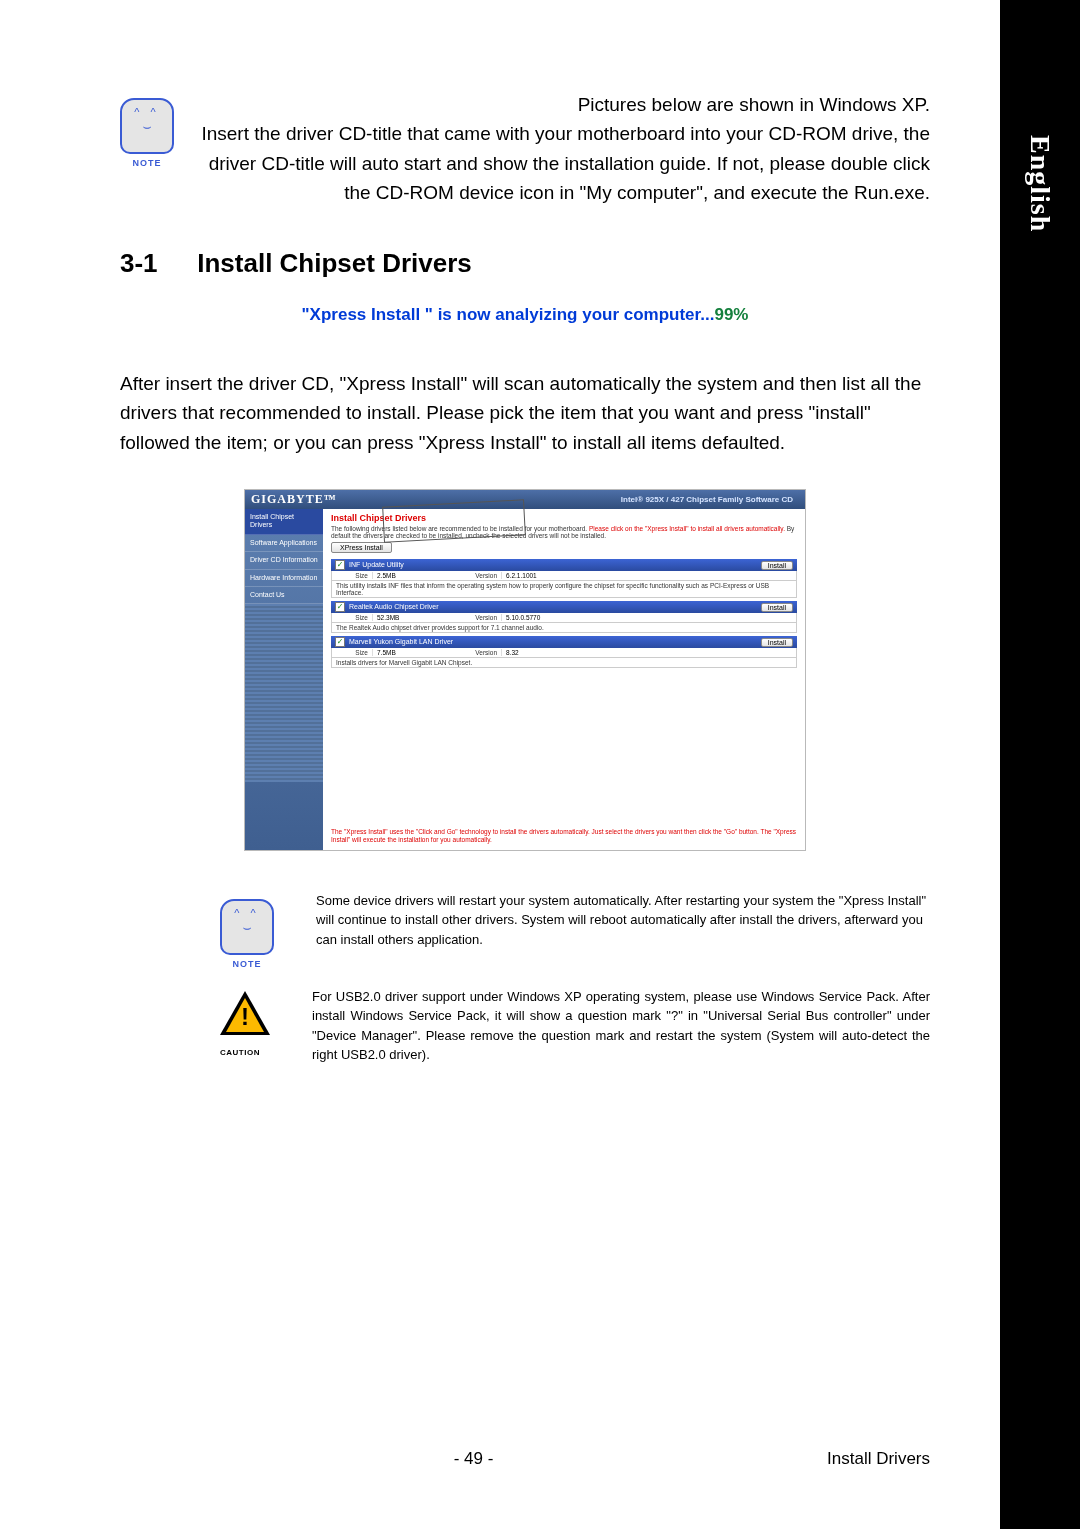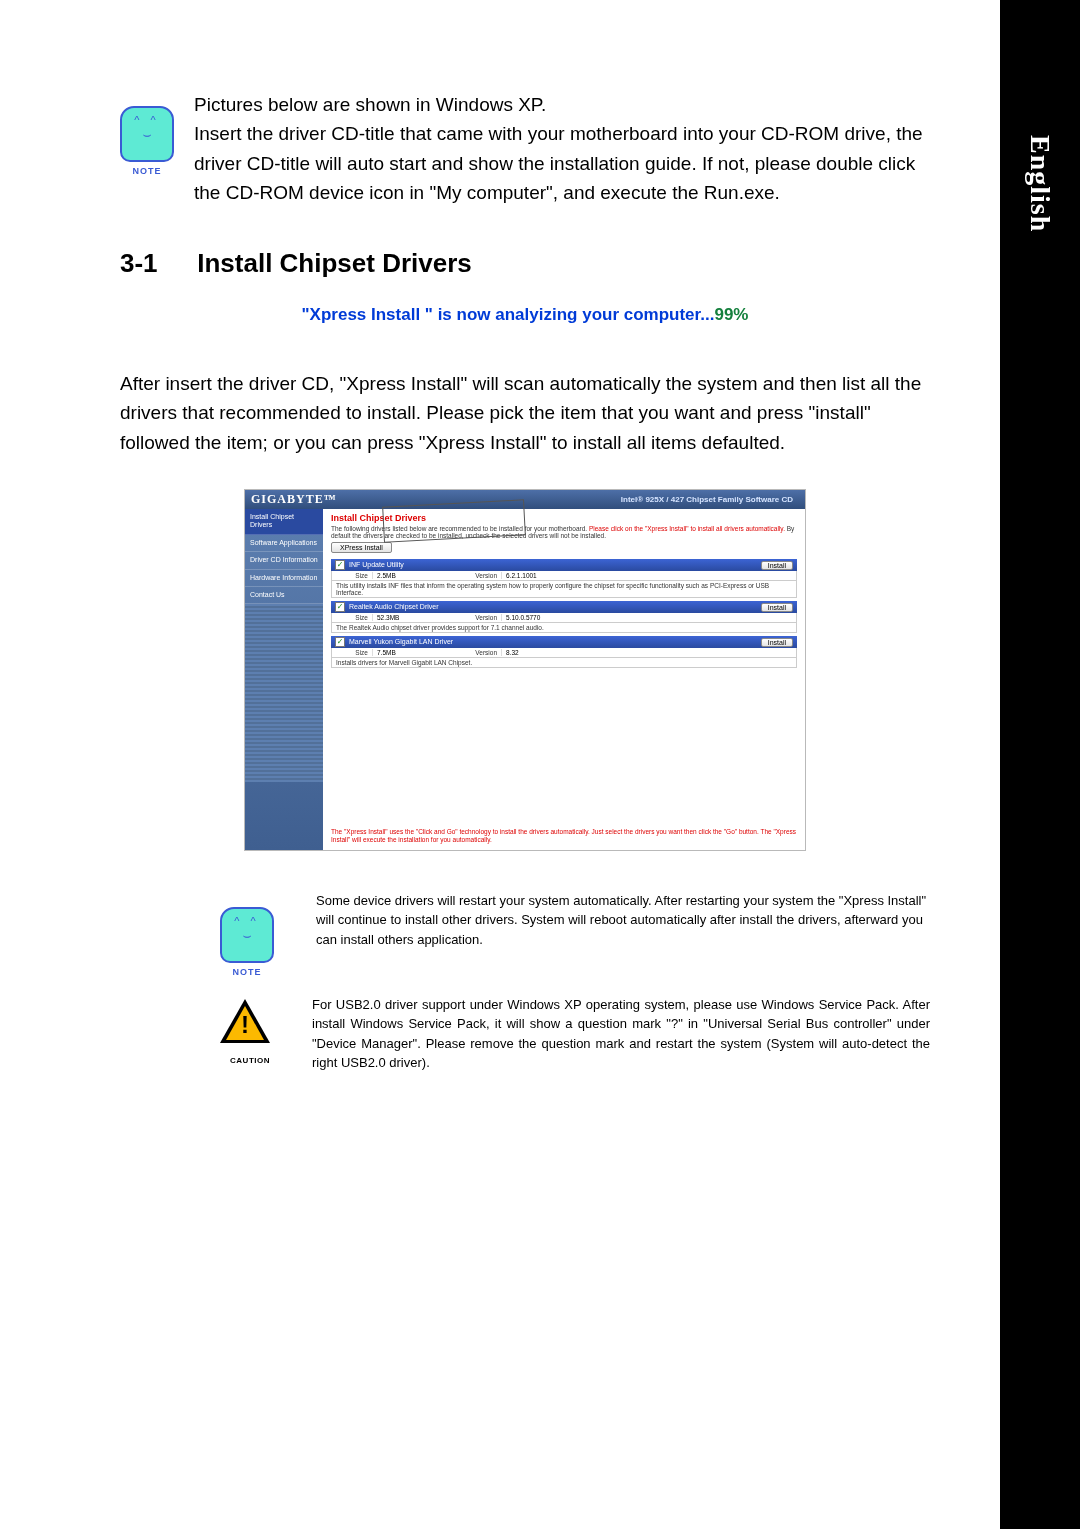--- a/index.html
+++ b/index.html
@@ -59,22 +59,22 @@
   }
   .note-row.center-note { margin-bottom: 20px; }
   .note-ico {
     flex: 0 0 50px;
     width: 50px;
     height: 52px;
     border: 2px solid #3a5bd4;
     border-radius: 14px 14px 10px 10px;
     position: relative;
     margin-right: 20px;
-    margin-top: 16px;
-    background: #5eead4;
+    margin-top: 8px;
+    background: #e5e5e5;
   }
   .note-ico::before {
     content: "^ ^";
     position: absolute;
     top: 6px;
     width: 100%;
     text-align: center;
     color: #3a5bd4;
     font-size: 11px;
     letter-spacing: 4px;
@@ -131,21 +131,21 @@
     width: 100%;
     text-align: center;
     color: #000;
     font-weight: bold;
     font-size: 24px;
   }
   .caution-word {
     position: absolute;
     bottom: -14px;
     width: 100%;
-    text-align: right;
+    text-align: left;
     font-size: 8px;
     font-weight: bold;
     letter-spacing: 0.5px;
   }
   .para {
     font-size: 19px;
     line-height: 1.55;
   }
   .para.justify { text-align: justify; }
   .section-head {
@@ -318,21 +318,21 @@
     <div class="side-label">English</div>
   </div>
 
   <div class="content">
 
 
     <div class="note-row">
       <div class="note-ico">
         <div class="note-word">NOTE</div>
       </div>
-      <div class="para" style="white-space: pre-line;">Pictures below are shown in Windows XP.
+      <div class="para" style="white-space: pre-line; text-align: right;">Pictures below are shown in Windows XP.
 Insert the driver CD-title that came with your motherboard into your CD-ROM drive, the driver CD-title will auto start and show the installation guide. If not, please double click the CD-ROM device icon in "My computer", and execute the Run.exe.</div>
     </div>
 
     <div class="section-head">
       <span class="section-num">3-1</span>
       <span>Install Chipset Drivers</span>
     </div>
 
     <div class="analyze-line">
       <span>"Xpress Install " is now analyizing your computer...</span><span class="analyze-pct">99%</span>
@@ -427,14 +427,19 @@
             </div>
           <div class="caution-mark">!</div>
           <div class="caution-word">CAUTION</div>
         </div>
         <div class="para justify">For USB2.0 driver support under Windows XP operating system, please use Windows Service Pack. After install Windows Service Pack, it will show a question mark "?" in "Universal Serial Bus controller" under "Device Manager". Please remove the question mark and restart the system (System will auto-detect the right USB2.0 driver).</div>
       </div>
     </div>
 
   </div>
 
+  <div class="footer">
+    <div></div>
+    <div>- 49 -</div>
+    <div>Install Drivers</div>
+  </div>
 
 </div>
 
 </body></html>

